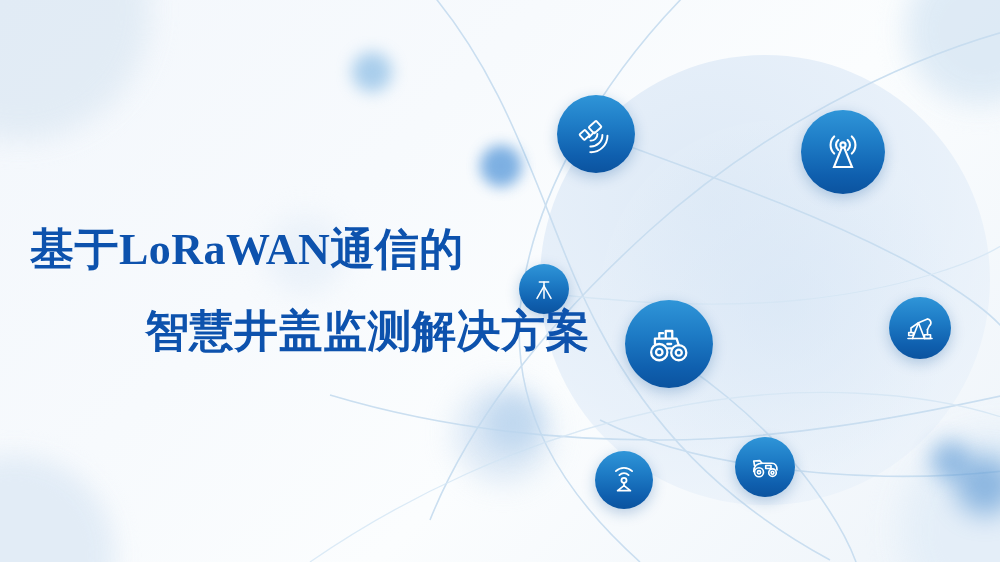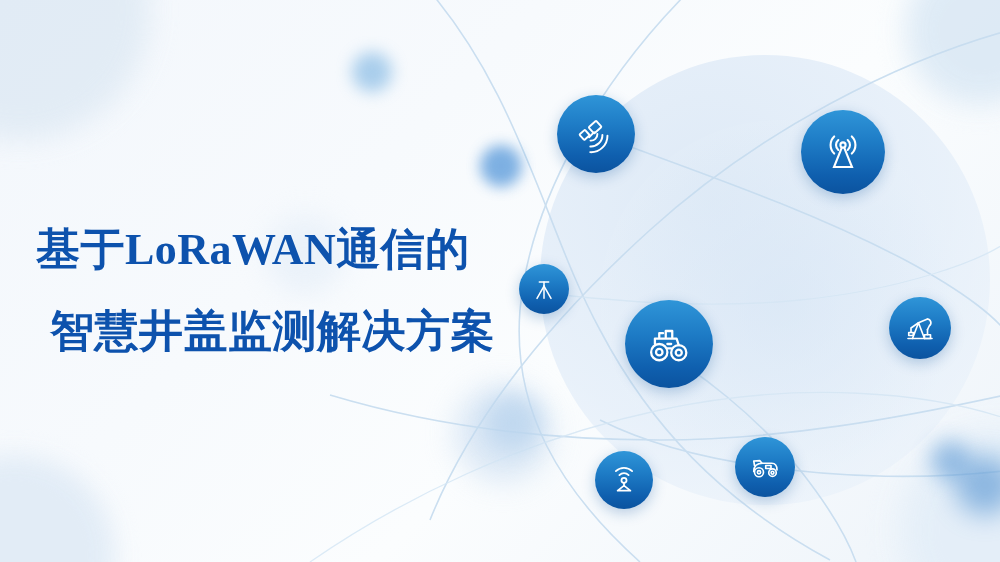--- a/index.html
+++ b/index.html
@@ -118,35 +118,35 @@
   .node-antenna   { left: 801px; top: 110px; width: 84px; height: 84px; }
   .node-tripod    { left: 519px; top: 264px; width: 50px; height: 50px; }
   .node-tractor   { left: 625px; top: 300px; width: 88px; height: 88px; }
   .node-oil       { left: 889px; top: 297px; width: 62px; height: 62px; }
   .node-beacon    { left: 595px; top: 451px; width: 58px; height: 58px; }
   .node-mower     { left: 735px; top: 437px; width: 60px; height: 60px; }
 
   
   .title-block {
     position: absolute;
-    left: 36px;
+    left: 30px;
     top: 228px;
     width: 560px;
   }
   .title-line {
     color: #0d52ad;
     font-family: "Liberation Serif", serif;
     font-size: 44px;
     font-weight: 700;
     letter-spacing: .5px;
     line-height: 1.0;
     white-space: nowrap;
   }
   .title-line.line1 { margin-bottom: 38px; }
-  .title-line.line2 { margin-left: 14px; }
+  .title-line.line2 { margin-left: 8px; text-align: right; }
 </style>
 </head>
 <body>
 
 <div id="slide">
 
   <div class="blob blob-tl"></div>
   <div class="blob blob-bl"></div>
   <div class="blob blob-tr"></div>
   <div class="blob blob-br"></div>

